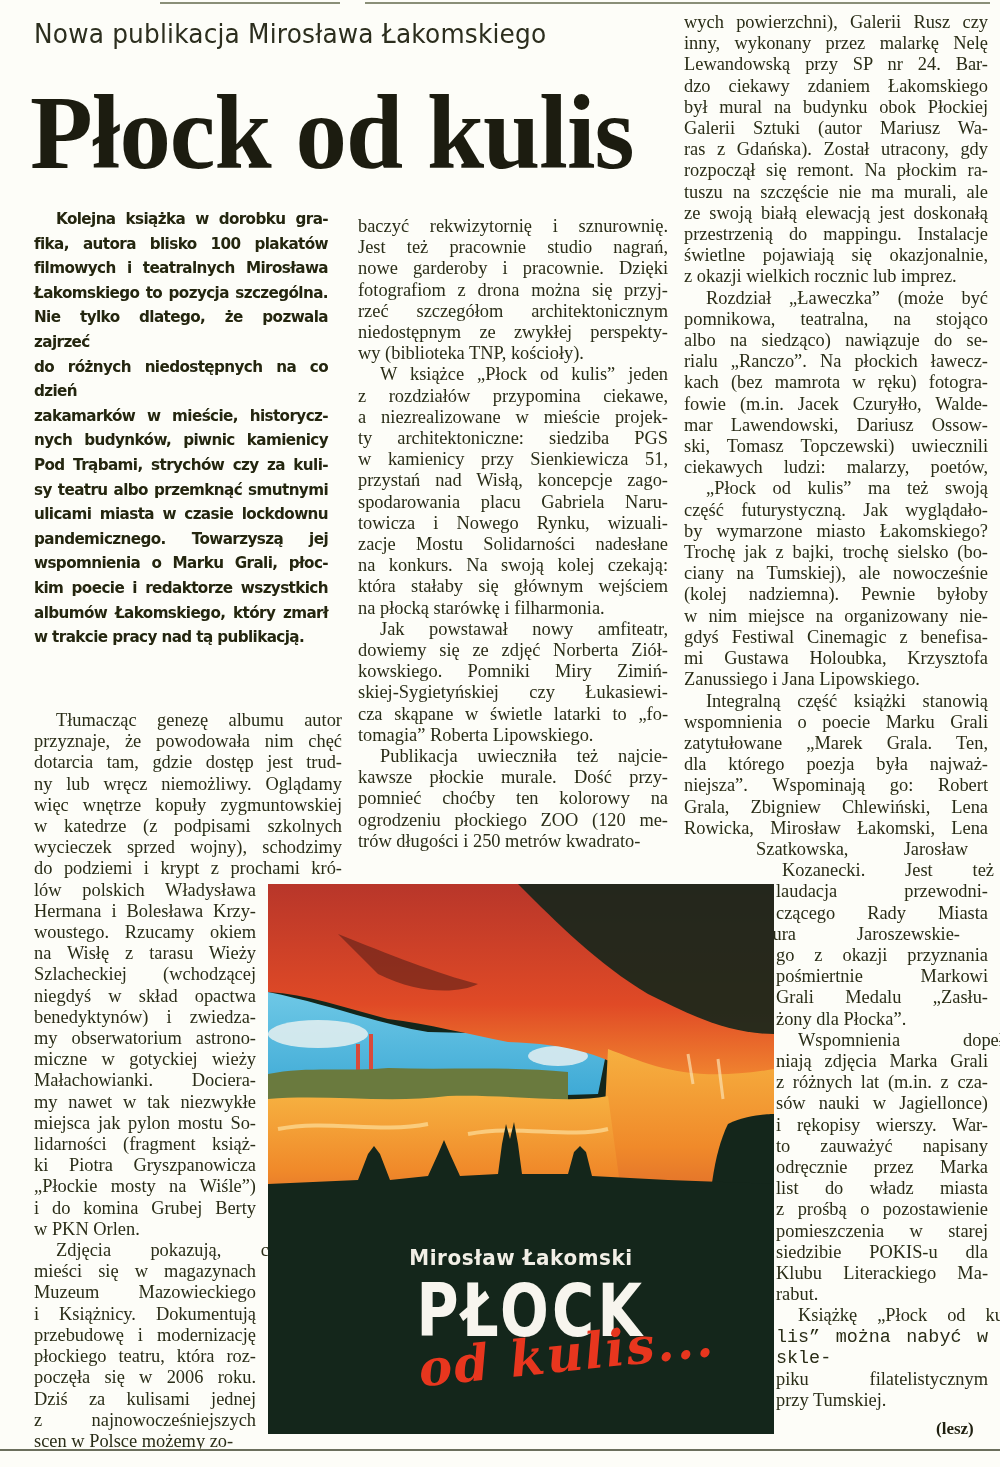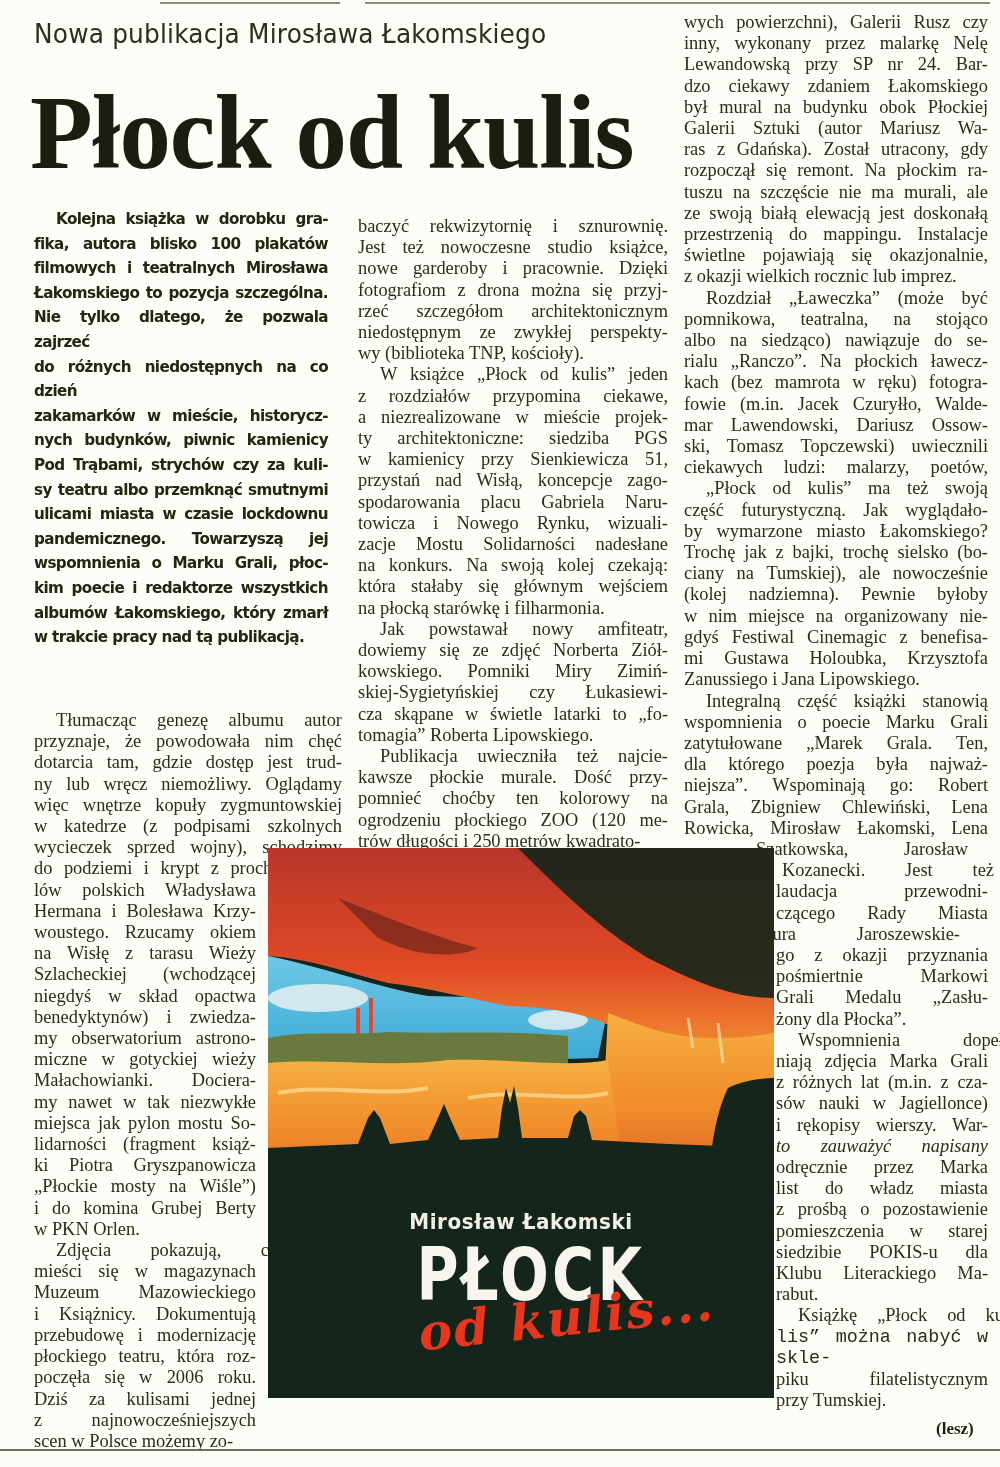--- a/index.html
+++ b/index.html
@@ -38,21 +38,21 @@
   .col .line { display: block; text-align-last: justify; }
   .col .line.last { text-align-last: left; }
 
   #col1 { left: 34px; top: 710px; width: 308px; }
   #col2 { left: 358px; top: 216px; width: 310px; }
   #col3 { left: 684px; top: 12px; width: 304px; }
 
   .signature { position: absolute; left: 936px; top: 1419px; font-family: "Liberation Serif", serif; font-weight: bold; font-size: 17px; color: #1f2010; }
 
   .cover {
-    position: absolute; left: 268px; top: 848px; width: 506px; height: 550px;
+    position: absolute; left: 268px; top: 884px; width: 506px; height: 550px;
     background: #14261b; overflow: hidden;
   }
   .cover svg { position: absolute; left: 0; top: 0; }
   .cover-text-author {
     position: absolute; left: 128px; top: 362px; width: 250px; text-align: center;
     font-family: "DejaVu Sans", sans-serif; font-weight: bold; font-size: 21px; color: #f2efe6;
     letter-spacing: 0.6px; white-space: nowrap; transform: scaleX(0.95);
   }
   .cover-text-title {
     position: absolute; left: 126px; top: 392px; width: 250px; text-align: center;
@@ -125,21 +125,21 @@
     <span class="line" style="width: 222px; display: block;">i Książnicy. Dokumentują</span>
     <span class="line" style="width: 222px; display: block;">przebudowę i modernizację</span>
     <span class="line" style="width: 222px; display: block;">płockiego teatru, która roz-</span>
     <span class="line" style="width: 222px; display: block;">poczęła się w 2006 roku.</span>
     <span class="line" style="width: 222px; display: block;">Dziś za kulisami jednej</span>
     <span class="line" style="width: 222px; display: block;">z najnowocześniejszych</span>
     <span class="line last" style="width: 222px; display: block;">scen w Polsce możemy zo-</span>
   </div>
 <div class="col" id="col2">
     <span class="line">baczyć rekwizytornię i sznurownię.</span>
-    <span class="line">Jest też nowoczesne studio książce,</span>
+    <span class="line">Jest też pracownie studio nagrań,</span>
     <span class="line">nowe garderoby i pracownie. Dzięki</span>
     <span class="line">fotografiom z drona można się przyj-</span>
     <span class="line">rzeć szczegółom architektonicznym</span>
     <span class="line">niedostępnym ze zwykłej perspekty-</span>
     <span class="line last">wy (biblioteka TNP, kościoły).</span>
     <span class="line" style="padding-left: 22px;">W książce „Płock od kulis” jeden</span>
     <span class="line">z rozdziałów przypomina ciekawe,</span>
     <span class="line">a niezrealizowane w mieście projek-</span>
     <span class="line">ty architektoniczne: siedziba PGS</span>
     <span class="line">w kamienicy przy Sienkiewicza 51,</span>
@@ -209,21 +209,21 @@
     <span class="line" style="margin-left: 64px; width: 212px;">Artura Jaroszewskie-</span>
     <span class="line" style="margin-left: 92px; width: 212px;">go z okazji przyznania</span>
     <span class="line" style="margin-left: 92px; width: 212px;">pośmiertnie Markowi</span>
     <span class="line" style="margin-left: 92px; width: 212px;">Grali Medalu „Zasłu-</span>
     <span class="line last" style="margin-left: 92px; width: 212px;">żony dla Płocka”.</span>
     <span class="line" style="padding-left: 22px; margin-left: 92px; width: 212px;">Wspomnienia dopeł-</span>
     <span class="line" style="margin-left: 92px; width: 212px;">niają zdjęcia Marka Grali</span>
     <span class="line" style="margin-left: 92px; width: 212px;">z różnych lat (m.in. z cza-</span>
     <span class="line" style="margin-left: 92px; width: 212px;">sów nauki w Jagiellonce)</span>
     <span class="line" style="margin-left: 92px; width: 212px;">i rękopisy wierszy. War-</span>
-    <span class="line" style="margin-left: 92px; width: 212px; font-style: italic;">to zauważyć napisany</span>
+    <span class="line" style="margin-left: 92px; width: 212px;">to zauważyć napisany</span>
     <span class="line" style="margin-left: 92px; width: 212px;">odręcznie przez Marka</span>
     <span class="line" style="margin-left: 92px; width: 212px;">list do władz miasta</span>
     <span class="line" style="margin-left: 92px; width: 212px;">z prośbą o pozostawienie</span>
     <span class="line" style="margin-left: 92px; width: 212px;">pomieszczenia w starej</span>
     <span class="line" style="margin-left: 92px; width: 212px;">siedzibie POKIS-u dla</span>
     <span class="line" style="margin-left: 92px; width: 212px;">Klubu Literackiego Ma-</span>
     <span class="line last" style="margin-left: 92px; width: 212px;">rabut.</span>
     <span class="line" style="padding-left: 22px; margin-left: 92px; width: 212px;">Książkę „Płock od ku-</span>
     <span class="line" style="margin-left: 92px; width: 212px; font-family: Liberation Mono, monospace;">lis” można nabyć w skle-</span>
     <span class="line" style="margin-left: 92px; width: 212px;">piku filatelistycznym</span>

